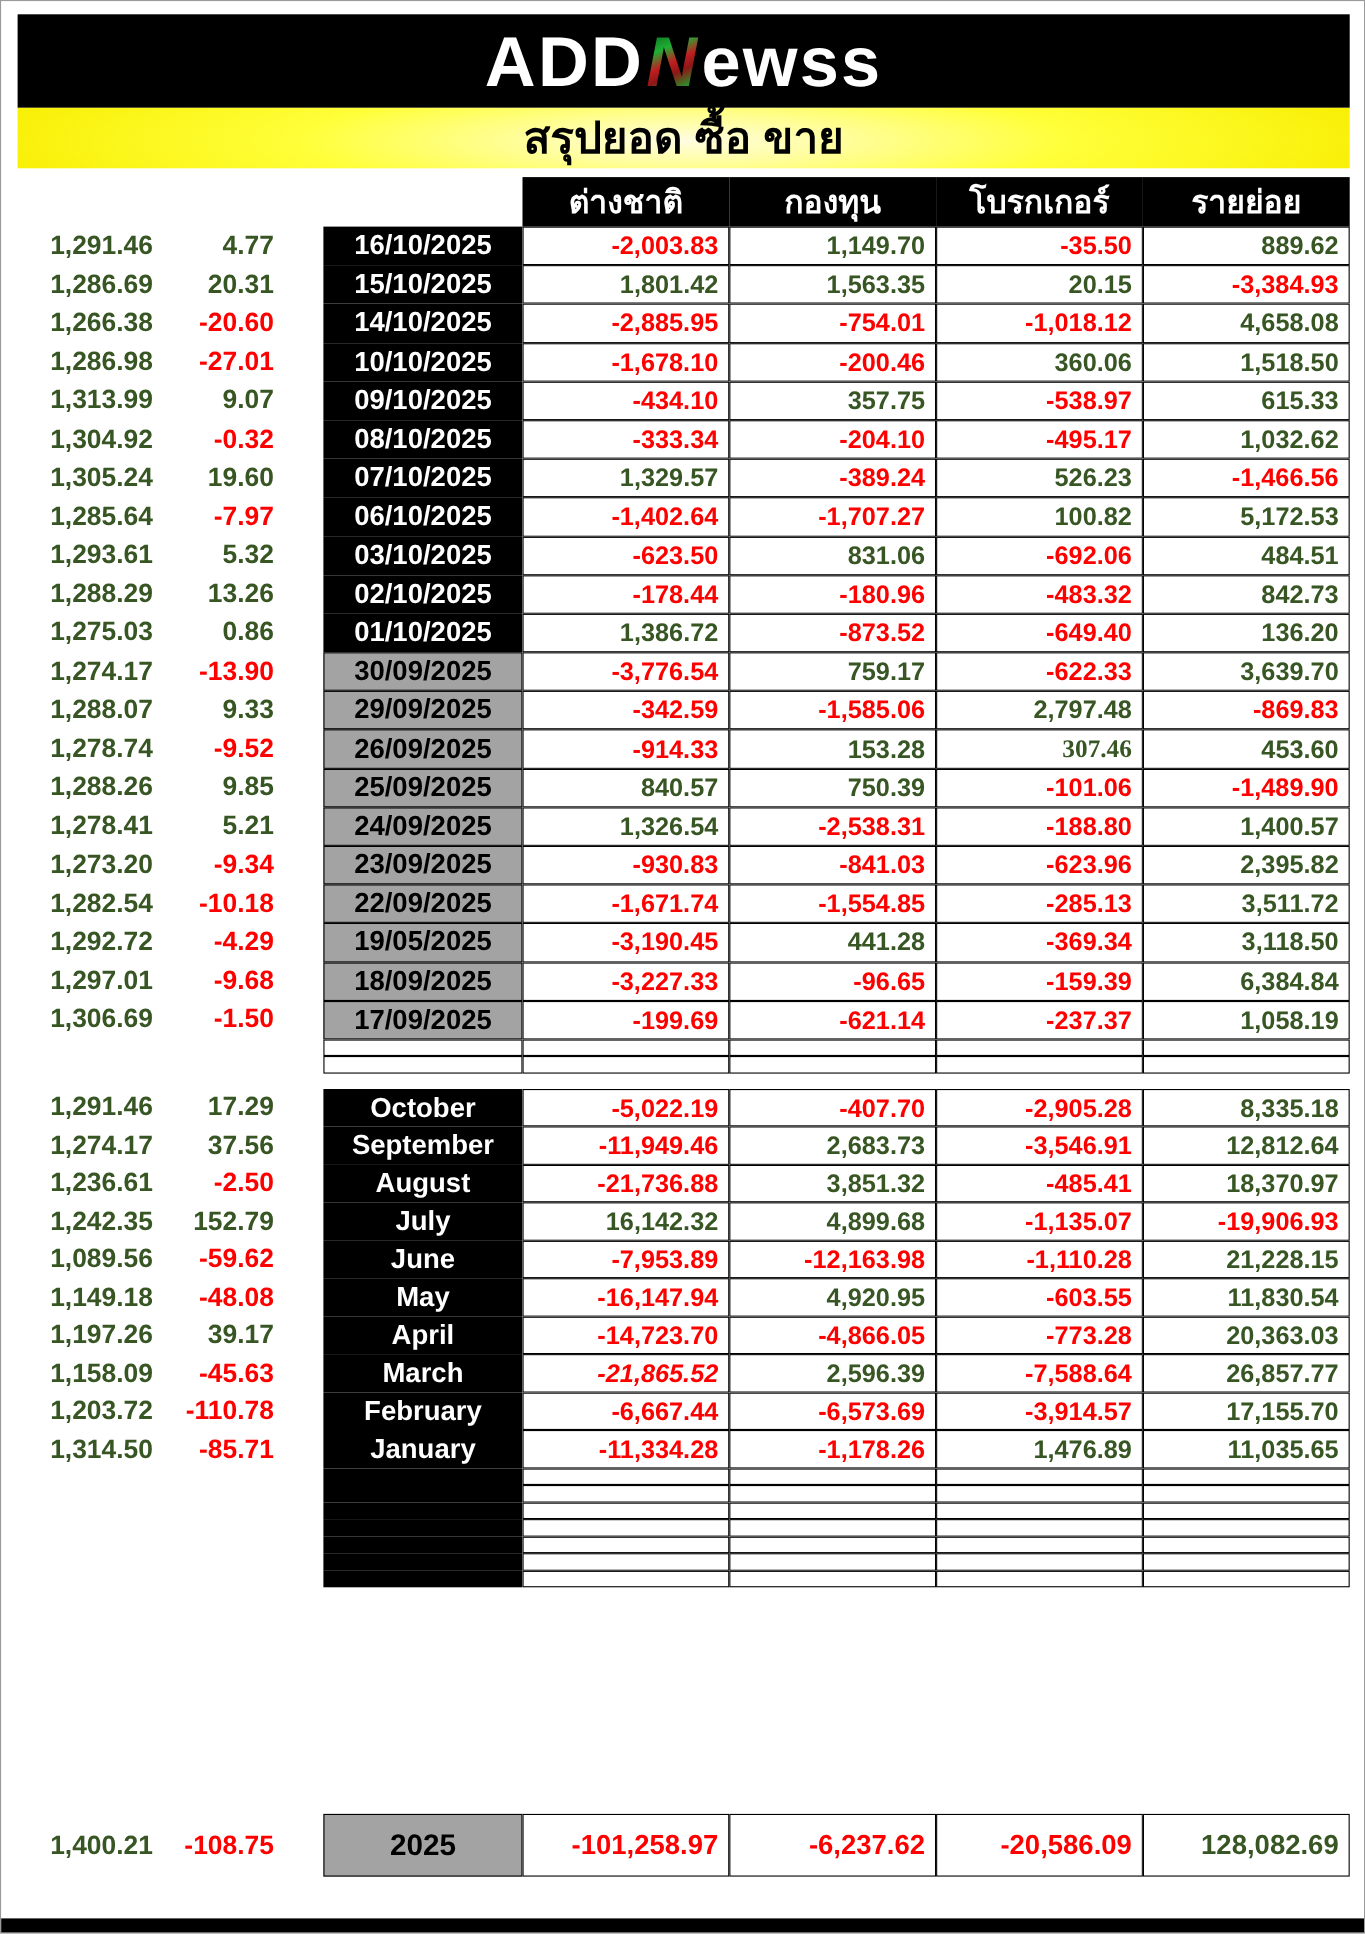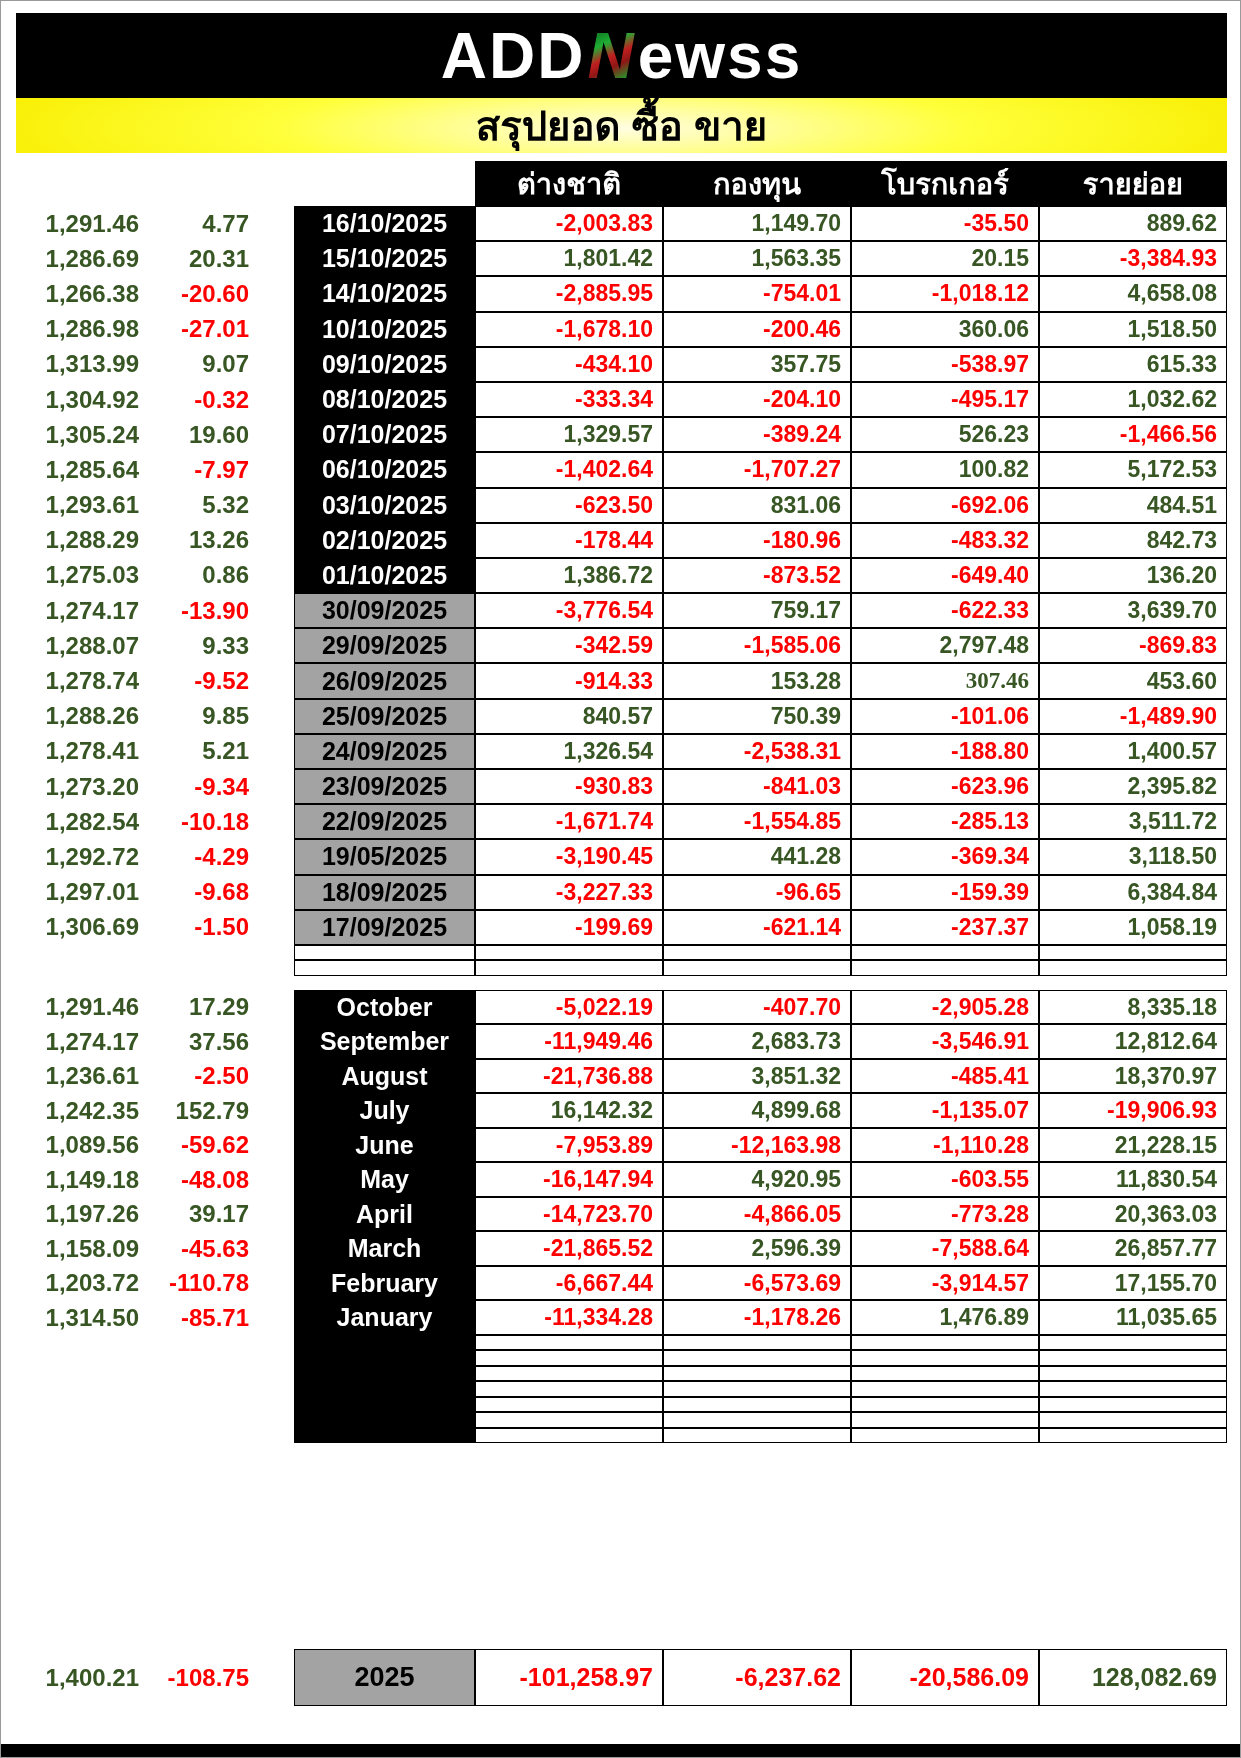--- a/index.html
+++ b/index.html
@@ -344,21 +344,21 @@
         <div class="datec blk" style="grid-column: 4;">April</div>
         <div class="val num neg" style="grid-column: 5;">-14,723.70</div>
         <div class="val num neg" style="grid-column: 6;">-4,866.05</div>
         <div class="val num neg" style="grid-column: 7;">-773.28</div>
         <div class="val num pos" style="grid-column: 8;">20,363.03</div>
       </div>
       <div class="row monthly-row">
         <div class="idx num pos" style="grid-column: 1;">1,158.09</div>
         <div class="chg num neg" style="grid-column: 2;">-45.63</div>
         <div class="datec blk" style="grid-column: 4;">March</div>
-        <div class="val num neg" style="grid-column: 5;">-21,865.52</div>
+        <div class="val num neg" style="grid-column: 5; font-style: italic;">-21,865.52</div>
         <div class="val num pos" style="grid-column: 6;">2,596.39</div>
         <div class="val num neg" style="grid-column: 7;">-7,588.64</div>
         <div class="val num pos" style="grid-column: 8;">26,857.77</div>
       </div>
       <div class="row monthly-row">
         <div class="idx num pos" style="grid-column: 1;">1,203.72</div>
         <div class="chg num neg" style="grid-column: 2;">-110.78</div>
         <div class="datec blk" style="grid-column: 4;">February</div>
         <div class="val num neg" style="grid-column: 5;">-6,667.44</div>
         <div class="val num neg" style="grid-column: 6;">-6,573.69</div>

